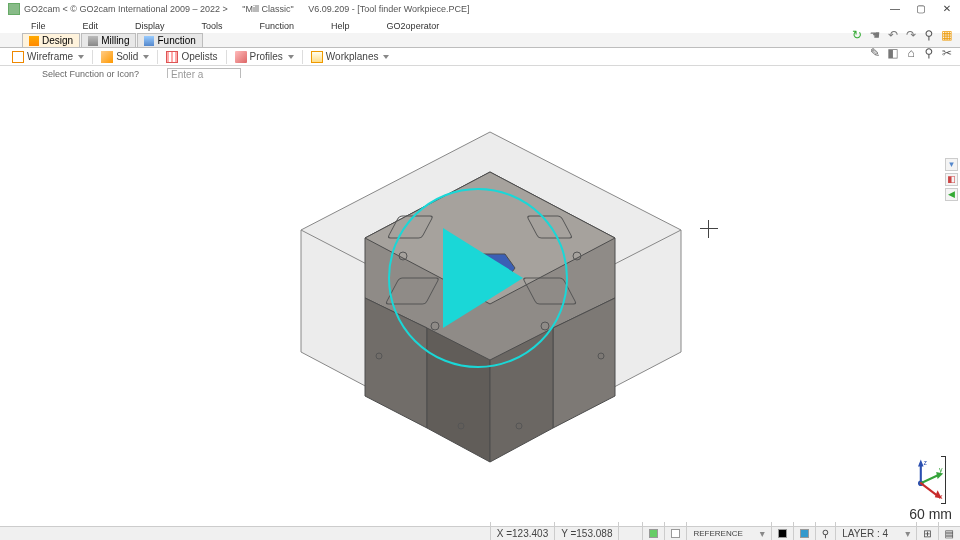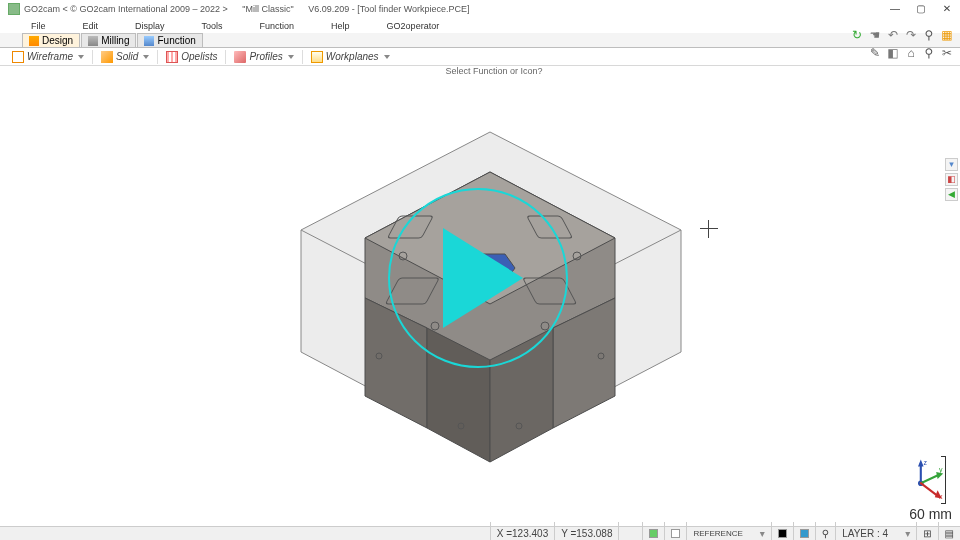--- a/index.html
+++ b/index.html
@@ -12,30 +12,30 @@
 .menubar { height:15px; display:flex; align-items:center; padding-left:4px; gap:10px; }
 .menubar span { font-size:9px; color:#333;padding-left:27px; }
 .tabs { height:15px; display:flex; align-items:flex-end; border-bottom:1px solid #bdbdbd; padding-left:22px; background:#f4f4f4;}
 .tab { height:14px; display:flex; align-items:center; padding:0 6px; border:1px solid #bdbdbd; border-bottom:none; font-size:9px; background:#e8e8e8; margin-right:1px; }
 .tab.active { background:#fff3dc; }
 .tab .ticon2 { width:10px; height:10px; margin-right:3px; }
 .i-des { background:linear-gradient(#fa0,#f80); }
 .i-mil { background:linear-gradient(#bbb,#888); }
 .i-mac { background:linear-gradient(#9cf,#58c); }
 .toolbar2 { height:18px; display:flex; align-items:center; padding-left:8px; gap:2px; background:#fff; border-bottom:1px solid #d8d8d8;}
-.tbbtn { height:16px; display:flex; align-items:center; padding:0 4px; gap:3px; font-size:9px; color:#444;font-style:italic; }
+.tbbtn { height:16px; display:flex; align-items:center; padding:0 4px; gap:3px; font-size:9px; color:#444; }
 .tbbtn .bicon { width:12px; height:12px; }
 .sep2 { width:1px; height:14px; background:#ddd; margin:0 2px; }
 .i-wire { border:1px solid #e80; background:#fff; }
 .i-solid { background:linear-gradient(135deg,#fc8,#f90); }
 .i-nest { border:1px solid #d55; background:repeating-linear-gradient(90deg,#faa,#faa 2px,#fff 2px,#fff 4px);}
 .i-prof { background:linear-gradient(135deg,#fbb,#d66); border-radius:1px;}
 .i-wp { border:1px solid #e90; background:linear-gradient(#ffe,#fd8); }
 .dd-arrow { width:0; height:0; border-left:3px solid transparent; border-right:3px solid transparent; border-top:4px solid #888; margin-left:2px;}
-.promptbar { height:16px; display:flex; align-items:center; padding-left:28px; gap:28px;flex-direction:column; }
+.promptbar { height:16px; display:flex; align-items:center; padding-left:42px; gap:28px; }
 .promptbar .ptext { font-size:9px; color:#666; }
 .cmdbox { width:74px; height:13px; border:1px solid #bbb; font-size:8px; color:#999; padding-left:3px; line-height:11px;}
 .go-badge { position:absolute; left:6px; top:83px; width:24px; height:20px; border:1px solid #f4b55d; background:#fff3de; display:flex; align-items:center; justify-content:center; }
 .go-badge span { color:#2b79c2; font-weight:bold; font-size:11px; letter-spacing:1px; }
 .righticons-row { position:absolute; right:6px; display:flex; gap:4px; }
 .righticons-row.r1 { top:28px; }
 .righticons-row.r2 { top:46px; }
 .ric { width:14px; height:14px; display:flex; align-items:center; justify-content:center; font-size:12px; color:#555; }
 .viewport { position:absolute; left:0; top:78px; right:0; bottom:14px; background:#fff; }
 .model-img { position:absolute; left:295px; top:50px; }

